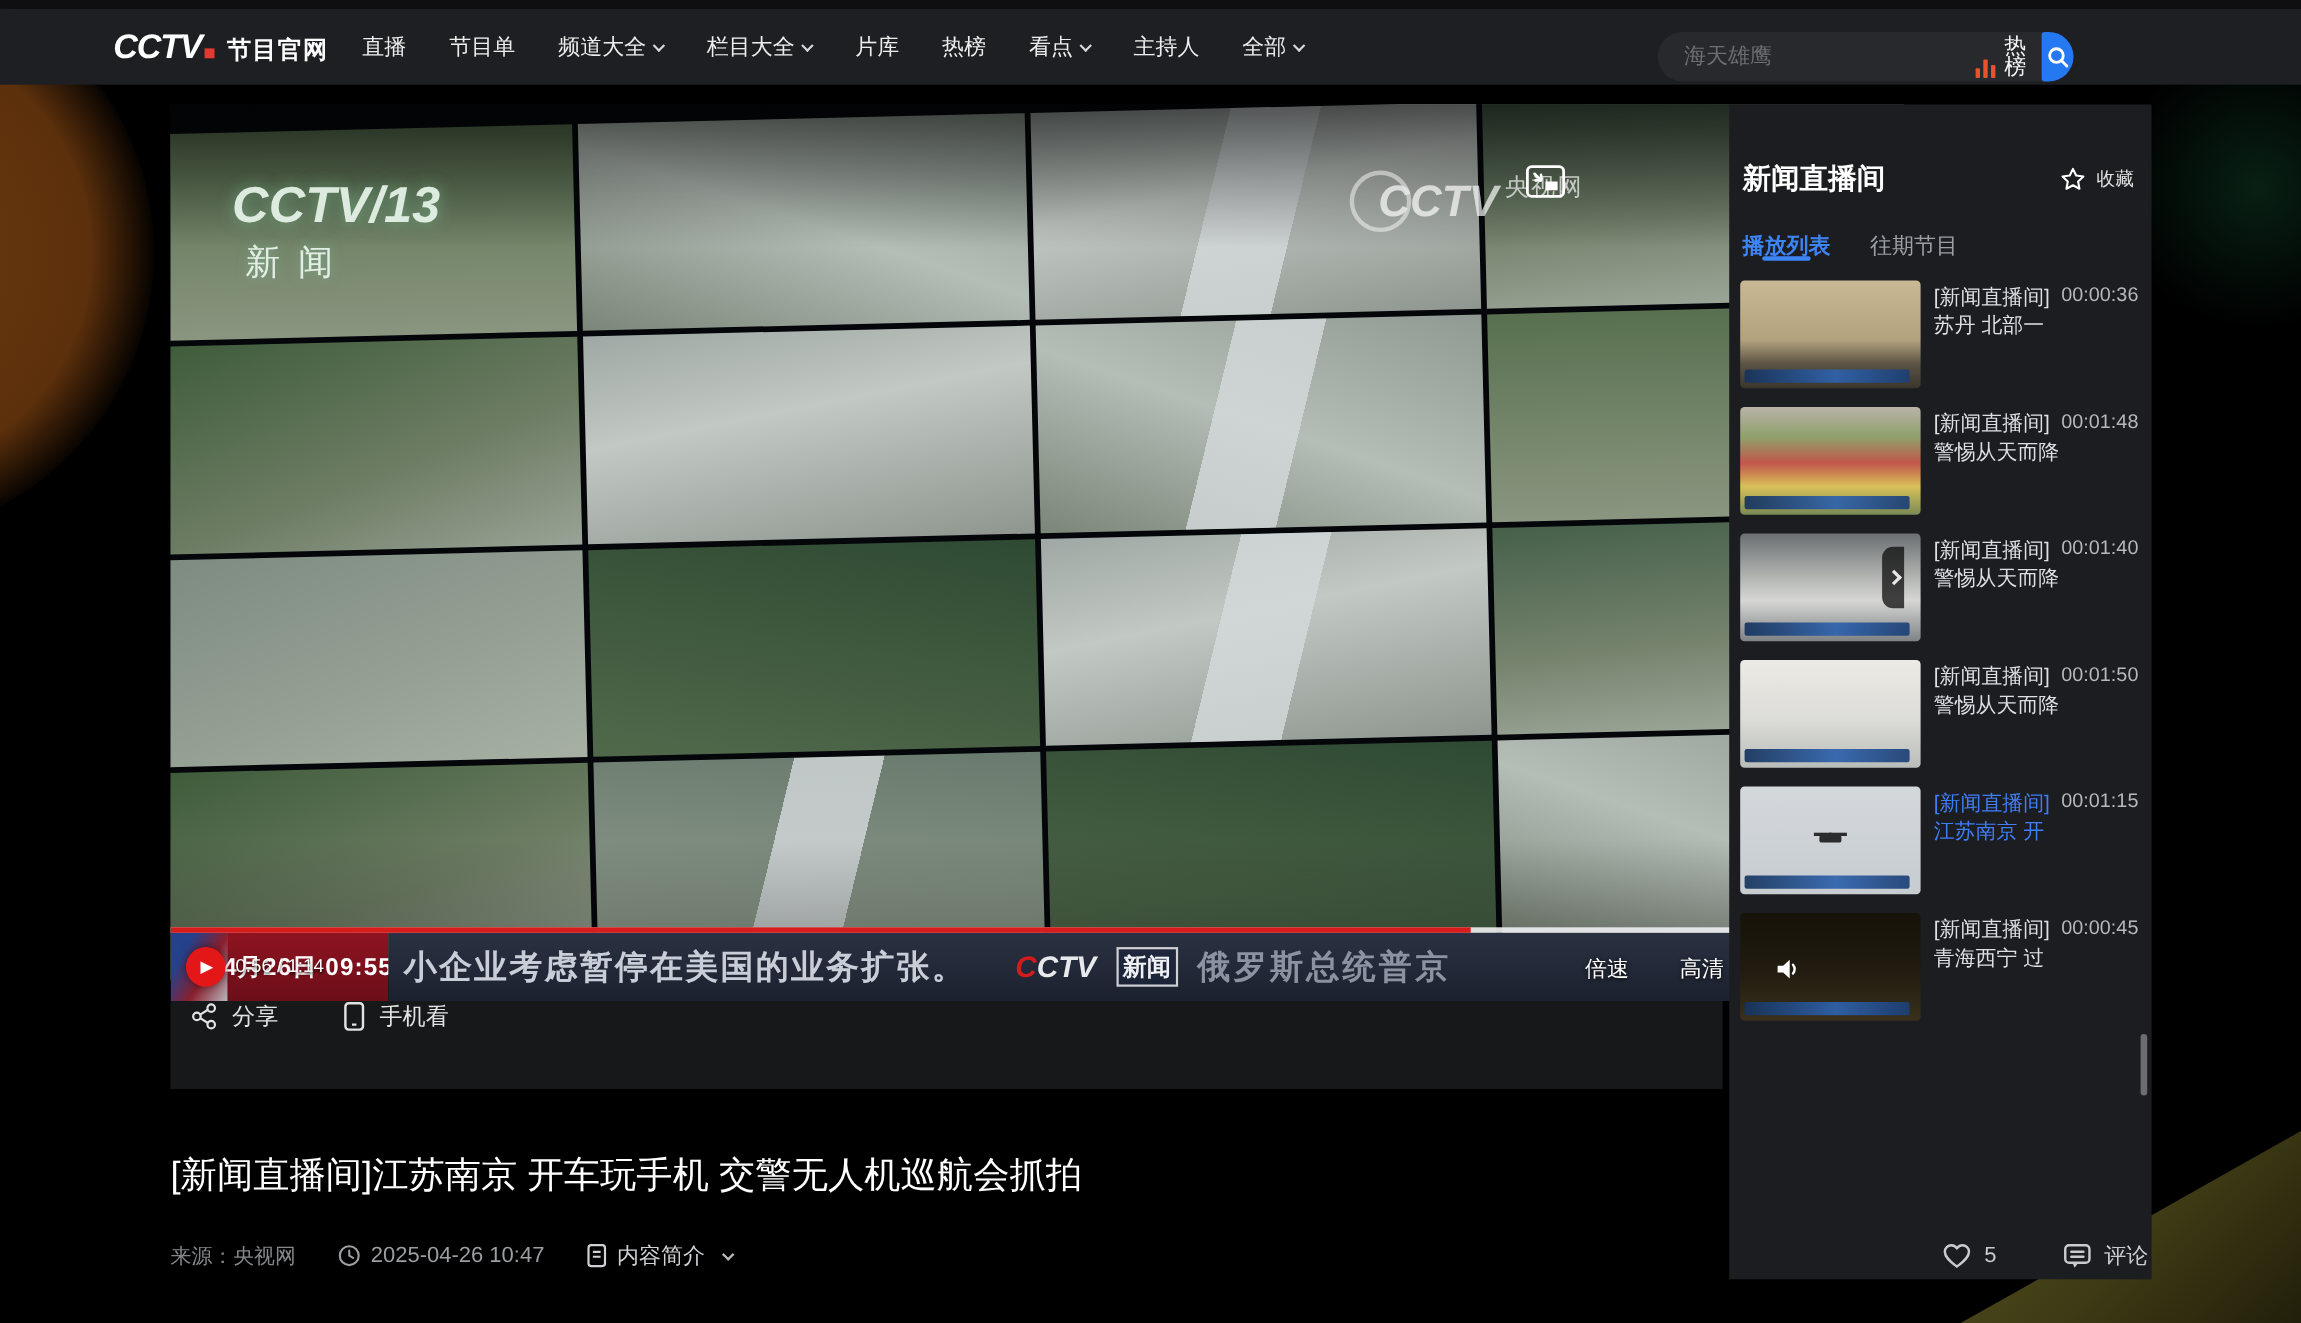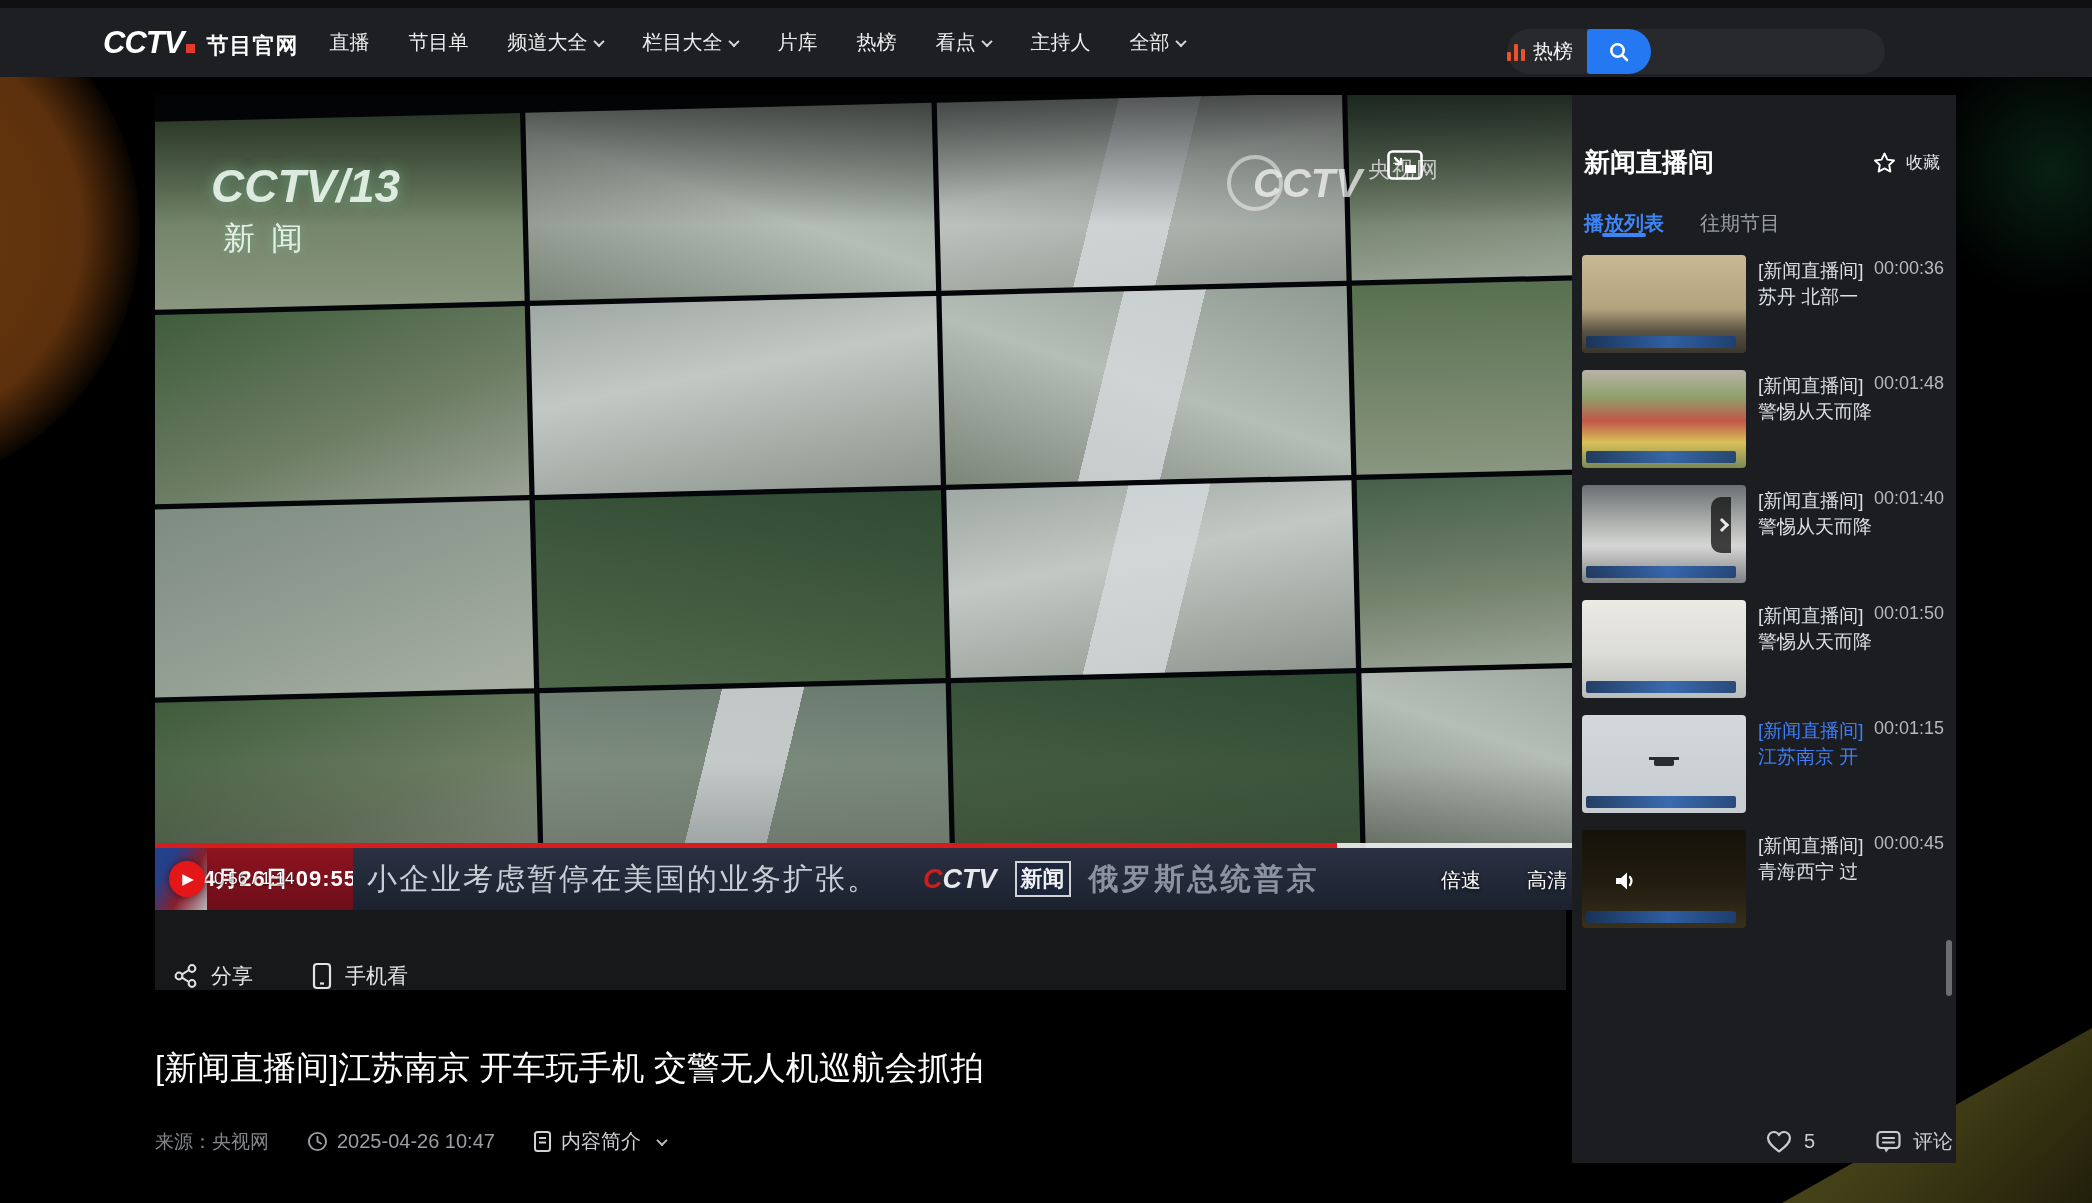--- a/index.html
+++ b/index.html
@@ -74,39 +74,39 @@
   .edge-tab .chev { width:10px; height:10px; border-top:3px solid #e8e8e8; border-right:3px solid #e8e8e8;
                     transform:rotate(45deg); margin-right:4px; }
   .progress { position:absolute; left:0; right:0; top:748px; height:5px; background:rgba(236,236,238,.92); cursor:pointer; }
   .progress .played { height:100%; background:#d81b1b; }
   .ticker { position:absolute; left:0; right:0; top:753px; height:62px; display:flex; overflow:hidden; align-items:stretch; }
   .tk-clip { width:52px; background:linear-gradient(120deg,#25418c 25%,#8a1f2d 60%,#b9b7bd); }
   .tk-date { width:146px; background:linear-gradient(180deg,#8d1420,#6c0e19); display:flex; align-items:center;
              justify-content:center; font-weight:700; font-size:22px; color:#fff; white-space:nowrap; letter-spacing:1px; }
   .tk-sub { flex:1; background:linear-gradient(180deg,#2a3142,#1b212e); display:flex; align-items:center;
             padding-left:14px; gap:18px; white-space:nowrap; overflow:hidden; }
-  .tk-text { font-size:30px; font-weight:400; color:#c8cdd7; letter-spacing:2px; }
+  .tk-text { font-size:30px; font-weight:700; color:#c8cdd7; letter-spacing:2px; }
   .tk-logo { font-size:27px; font-weight:800; font-style:italic; color:#e8e9ec; margin-left:26px; }
   .tk-logo .red { color:#d21c1c; }
   .tk-news { font-size:22px; font-weight:700; color:#f0f1f4; border:2px solid rgba(240,240,240,.85);
              padding:1px 4px; background:rgba(25,35,60,.55); }
   .tk-right { font-size:30px; font-weight:700; color:#8b93a1; letter-spacing:3px; }
   .play-btn { position:absolute; left:14px; bottom:13px; width:36px; height:36px; border-radius:50%;
               background:#e31717; display:flex; align-items:center; justify-content:center; cursor:pointer; z-index:6;
               box-shadow:0 0 8px rgba(0,0,0,.5); }
   .play-btn span { color:#fff; font-size:15px; margin-left:2px; }
   .time-disp { position:absolute; left:59px; bottom:21px; font-size:17px; color:#fff; z-index:6;
                text-shadow:0 1px 3px rgba(0,0,0,.85); }
   .ctrl-right { position:absolute; right:92px; bottom:16px; display:flex; gap:46px; align-items:center; z-index:6;
                 font-size:20px; color:#fff; text-shadow:0 1px 4px rgba(0,0,0,.9); }
   .ctrl-right > * { cursor:pointer; }
 
   
   .share-bar { position:absolute; left:155px; top:910px; width:1411px; height:80px; background:#17181a;
-               display:flex; align-items:flex-end; gap:58px; padding-left:18px; }
+               display:flex; align-items:flex-start; gap:58px; padding-left:18px; }
   .share-item { display:flex; align-items:center; gap:12px; font-size:21px; color:#e3e3e4; cursor:pointer; }
 
   
   .sidebar { position:absolute; left:1572px; top:95px; width:384px; height:1068px; background:#1c1d20; overflow:hidden; }
   .sb-head { display:flex; align-items:center; justify-content:space-between; padding:50px 16px 0 12px; }
   .sb-title { font-size:26px; font-weight:700; color:#fff; }
   .sb-fav { display:flex; align-items:center; gap:9px; font-size:17px; color:#e2e2e2; cursor:pointer; }
   .sb-tabs { display:flex; gap:36px; padding:30px 0 0 12px; font-size:20px; }
   .sb-tab { color:#9aa0a6; cursor:pointer; position:relative; padding-bottom:0; }
   .sb-tab.active { color:#3d84f5; font-weight:700; }
@@ -167,20 +167,21 @@
         <div class="nav-item">栏目大全<span class="caret"></span></div>
         <div class="nav-item">片库</div>
         <div class="nav-item">热榜</div>
         <div class="nav-item">看点<span class="caret"></span></div>
         <div class="nav-item">主持人</div>
         <div class="nav-item">全部<span class="caret"></span></div>
       </nav>
   </header>
 
   <div class="search">
+    <input placeholder="海天雄鹰" style="">
     <div class="hot">
       <span class="hot-bars">
           <i></i>
           <i></i>
           <i></i>
         </span>
       <span class="hot-label">热榜</span>
     </div>
     <button class="search-btn">
       <span>

